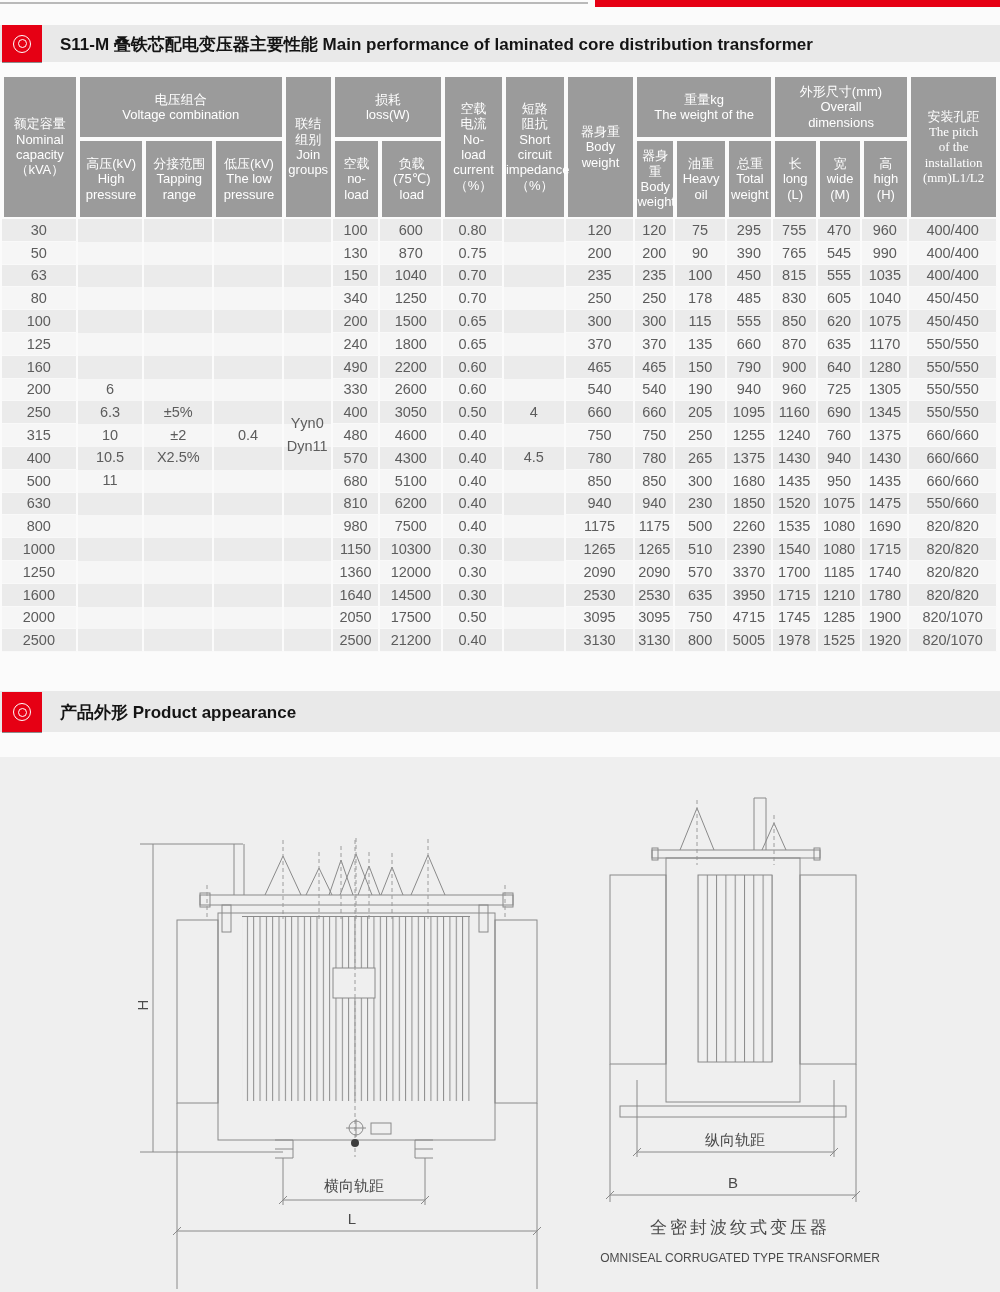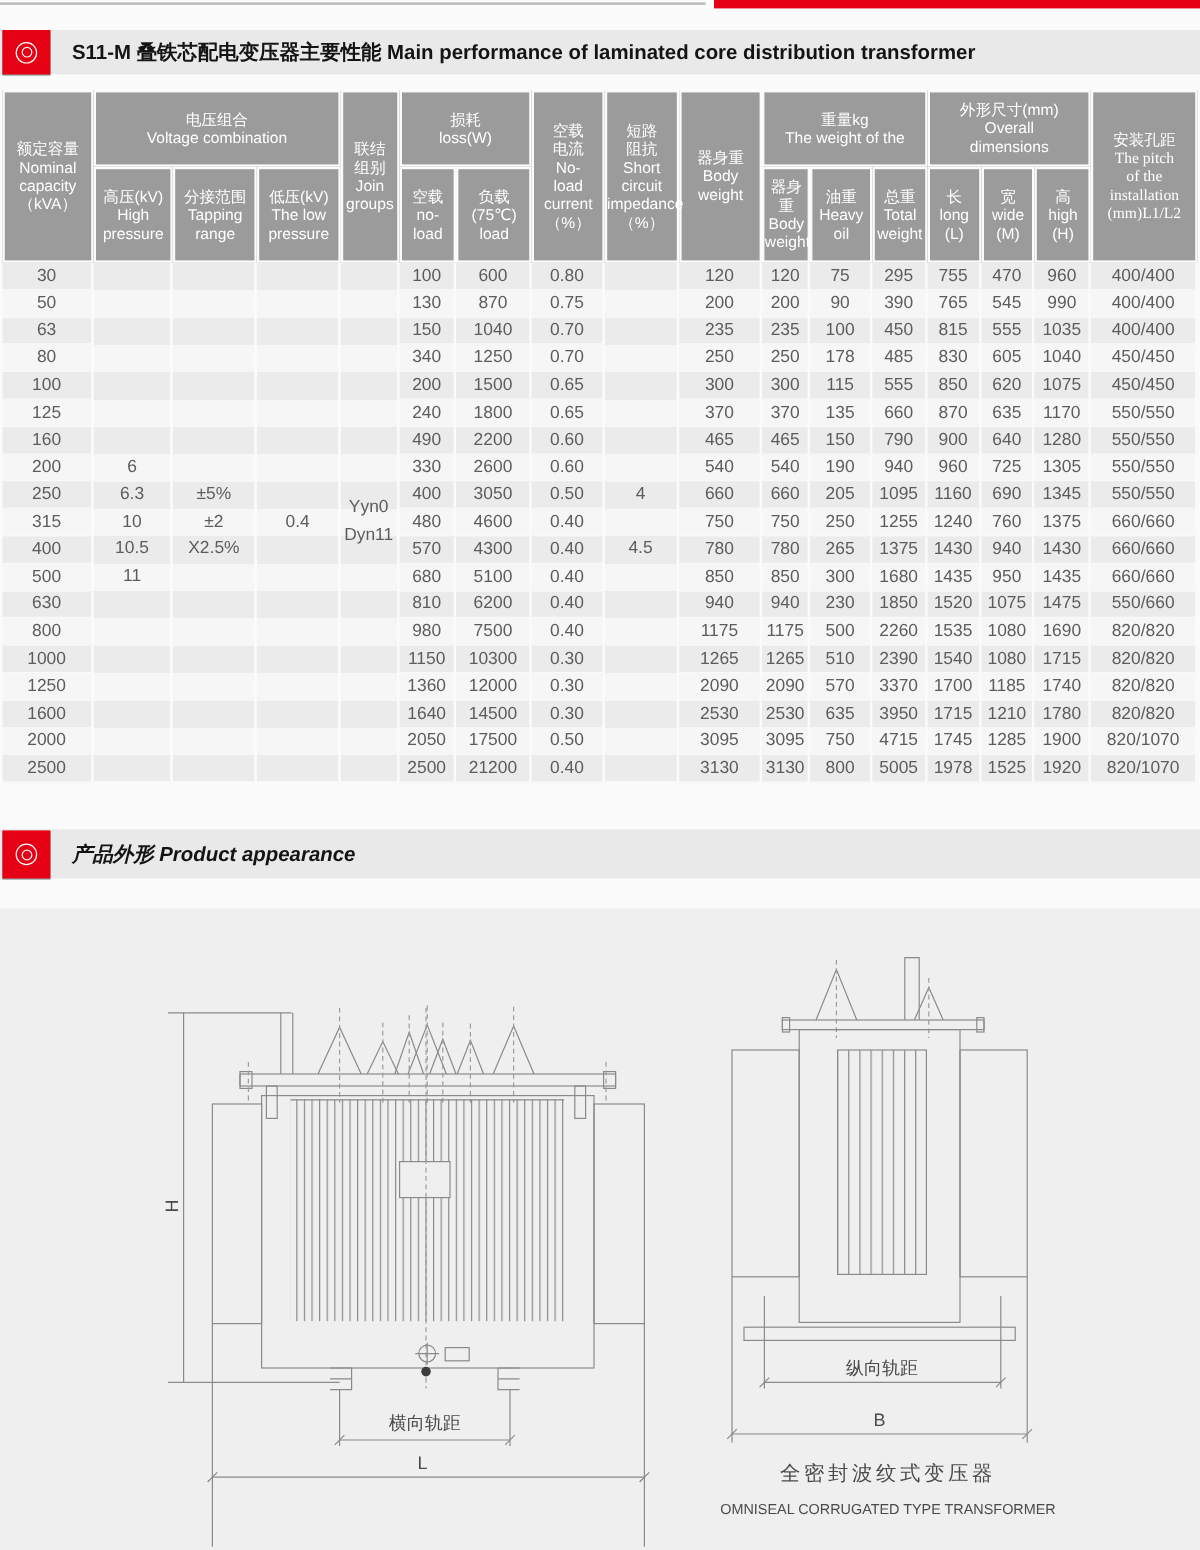--- a/index.html
+++ b/index.html
@@ -6,21 +6,21 @@
   body { font-family:"Liberation Sans","DejaVu Sans",sans-serif; background:#fff; }
   #page { position:relative; width:1000px; height:1292px; background:#fbfbfb; overflow:hidden; }
 
   
   .topline-gray { position:absolute; left:0; top:2px; width:588px; height:2px; background:#b9b9b9; }
   .topline-red  { position:absolute; left:595px; top:0; width:405px; height:7px; background:#e60014; }
 
   
   .band { position:absolute; left:0; right:0; background:#e9e9e9; }
   .band1 { top:25px; height:37px; }
-  .band2 { top:691px; height:41px;font-style:italic; }
+  .band2 { top:691px; height:41px; }
   .band-title { position:absolute; left:60px; top:50%; transform:translateY(-50%);
                 font-size:17px; font-weight:bold; color:#141414; white-space:nowrap; }
   .sq-icon { position:absolute; left:2px; width:40px; height:40px; background:#e60014;
              display:flex; align-items:center; justify-content:center; box-shadow:0 1px 0 #8d8d8d; }
   .band1 .sq-icon { top:0px; height:37px; }
   .band2 .sq-icon { top:1px; }
   .ring-outer { width:18px; height:18px; border:1.5px solid #ffffff; border-radius:50%;
                 display:flex; align-items:center; justify-content:center; }
   .ring-inner { width:9px; height:9px; border:1.5px solid #ffffff; border-radius:50%; }
 

